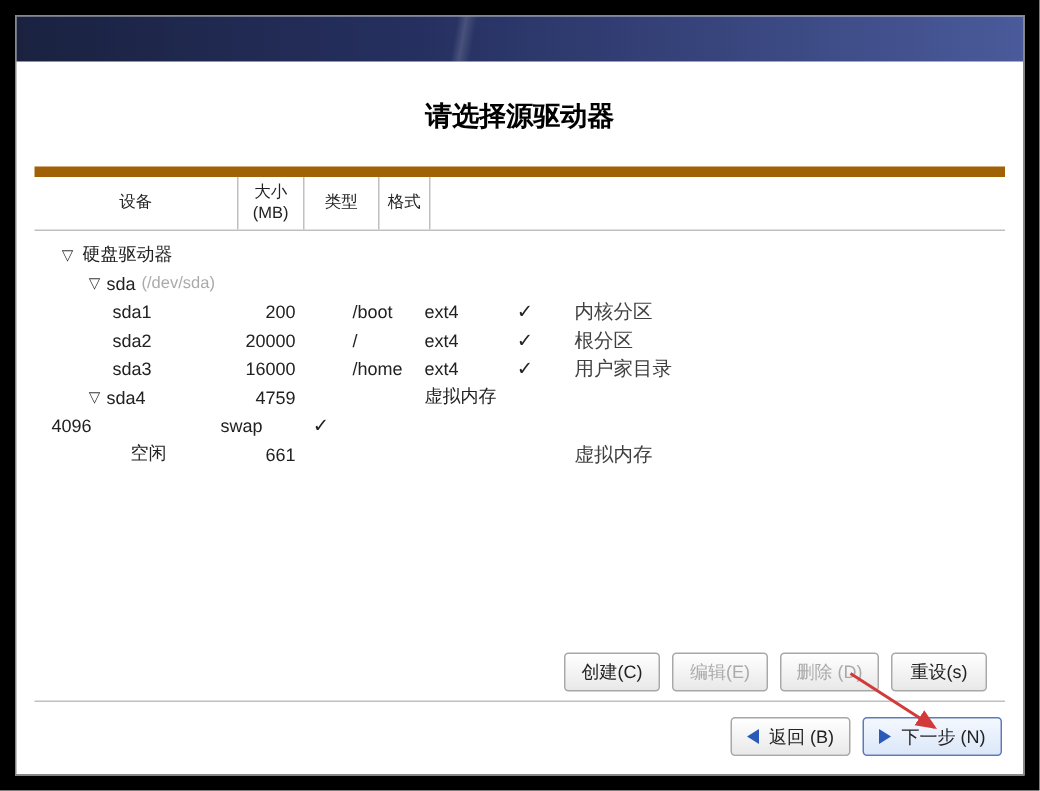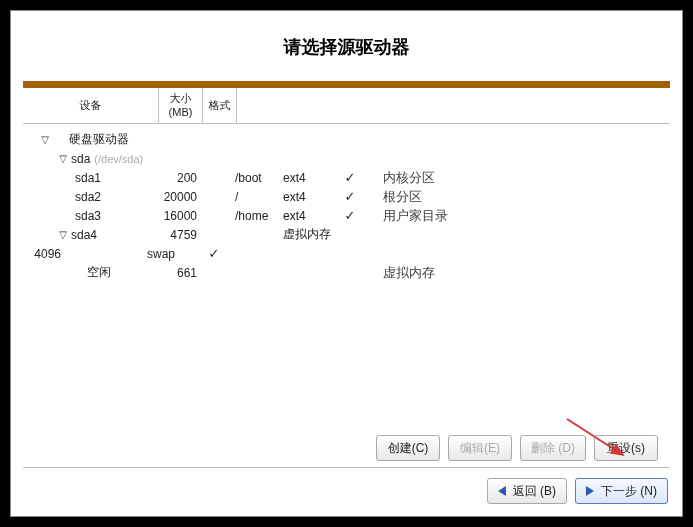--- a/index.html
+++ b/index.html
@@ -10,21 +10,21 @@
       font-size: 12px;
       overflow: hidden;
     }
     .outer-frame {
       position: absolute;
       left: 10px; top: 10px;
       width: 673px; height: 507px;
       background: #fff;
       border: 1px solid #888;
       display: flex;
-      flex-direction: row;
+      flex-direction: column;
     }
     .header-band {
       height: 30px;
       background: linear-gradient(90deg, #1a2240 0%, #263060 40%, #4a5a9a 100%);
       position: relative;
     }
     .header-band::after {
       content: "";
       position: absolute;
       right: 280px; top: 0;
@@ -168,29 +168,30 @@
   <div class="header-band"></div>
   <div class="content">
 
     <div class="title-area">请选择源驱动器</div>
 
     <div class="table-wrap">
       <div class="head-row">
         <div class="hcell col-device">设备</div>
         <div class="hcell col-size" style="white-space:pre;">大小
 (MB)</div>
+        <div class="hcell col-type">类型</div>
         <div class="hcell col-fmt">格式</div>
       </div>
 
       <div class="tree">
 
         <div class="trow">
           <div class="t-dev indent1">
             <span class="toggle">▽</span>
-            <span style="margin-left:18px;">硬盘驱动器</span>
+            <span style="margin-left:4px;">硬盘驱动器</span>
           </div>
         </div>
 
         <div class="trow">
           <div class="t-dev indent2">
             <span class="toggle">▽</span>
             <span style="margin-left:2px;">sda</span>
             <span class="dev-sub">(/dev/sda)</span>
           </div>
         </div>

